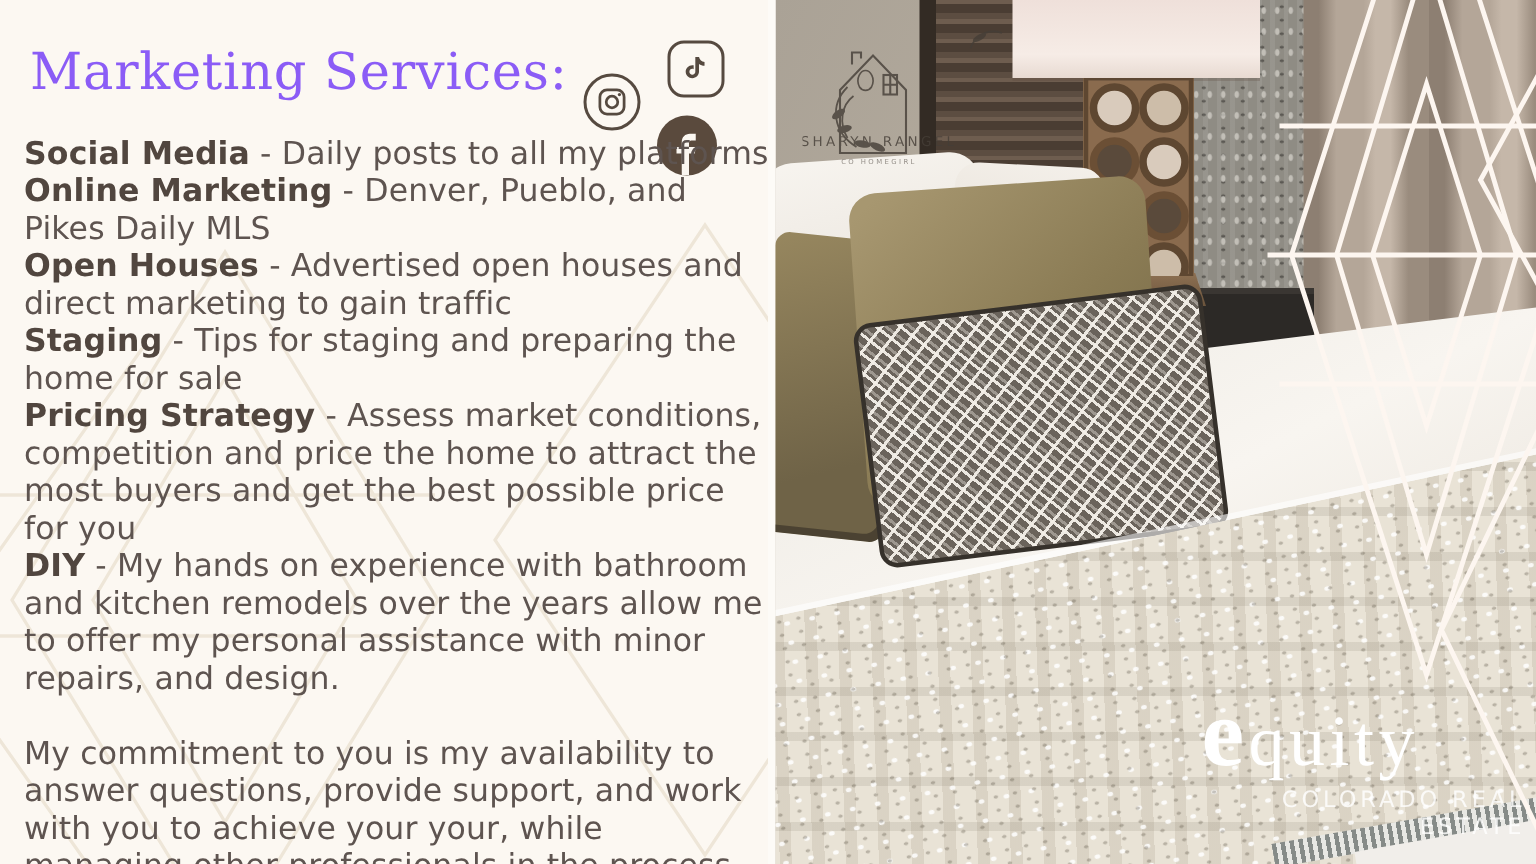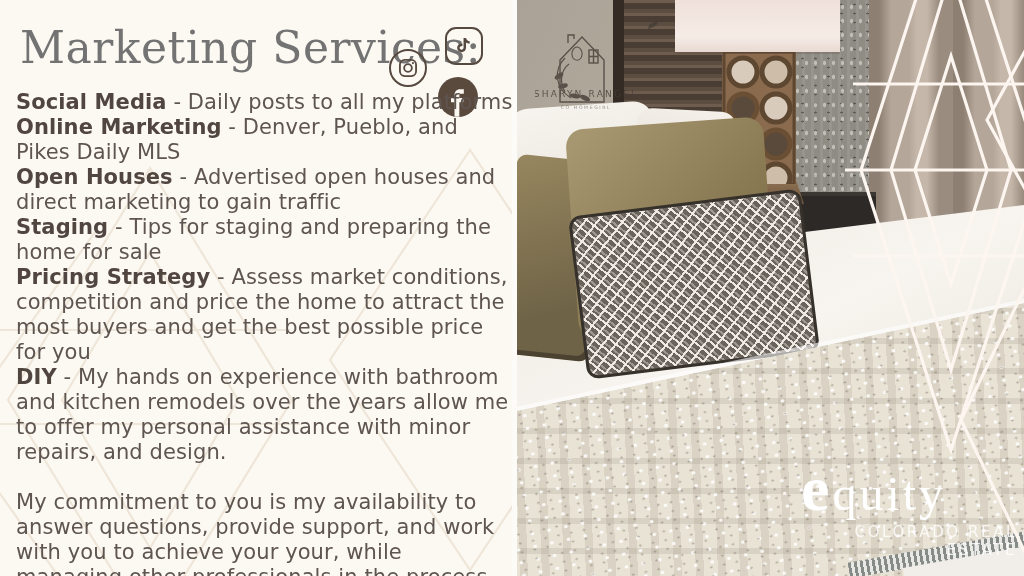--- a/index.html
+++ b/index.html
@@ -2,21 +2,21 @@
 <html><head>
 <meta charset="utf-8">
 <style>
   html,body{margin:0;padding:0;background:#222;}
   #stage{position:relative;width:1024px;height:576px;overflow:hidden;background:#fcf8f2;
          font-family:"DejaVu Sans","Liberation Sans",sans-serif;}
   
   #left{position:absolute;left:0;top:0;width:512px;height:576px;background:#fcf8f2;overflow:hidden;}
   #left-pattern{position:absolute;left:0;top:0;width:512px;height:576px;}
   .title{position:absolute;left:20px;top:26px;font-family:"DejaVu Serif","Liberation Serif",serif;
-         font-size:44px;line-height:44px;color:#737373;letter-spacing:.5px;}
+         font-size:34px;line-height:44px;color:#8b5cf6;letter-spacing:.5px;}
   .text-col{position:absolute;left:16px;top:90px;width:497px;color:#5e5450;font-size:21px;
             line-height:25px;letter-spacing:.1px;}
   .svc{margin:0;}
   .svc strong{color:#51463f;font-weight:700;}
   .closing{margin:25px 0 0 0;}
   
   .icon-box{position:absolute;box-sizing:border-box;display:flex;align-items:center;justify-content:center;}
   #ig{left:389px;top:49px;width:38px;height:38px;border:2.5px solid #564a40;border-radius:50%;}
   #tt{left:445px;top:27px;width:38px;height:38px;border:2.5px solid #564a40;border-radius:11px;}
   #fb{left:438px;top:77px;width:40px;height:40px;border-radius:50%;background:#5a4a3d;overflow:hidden;}

